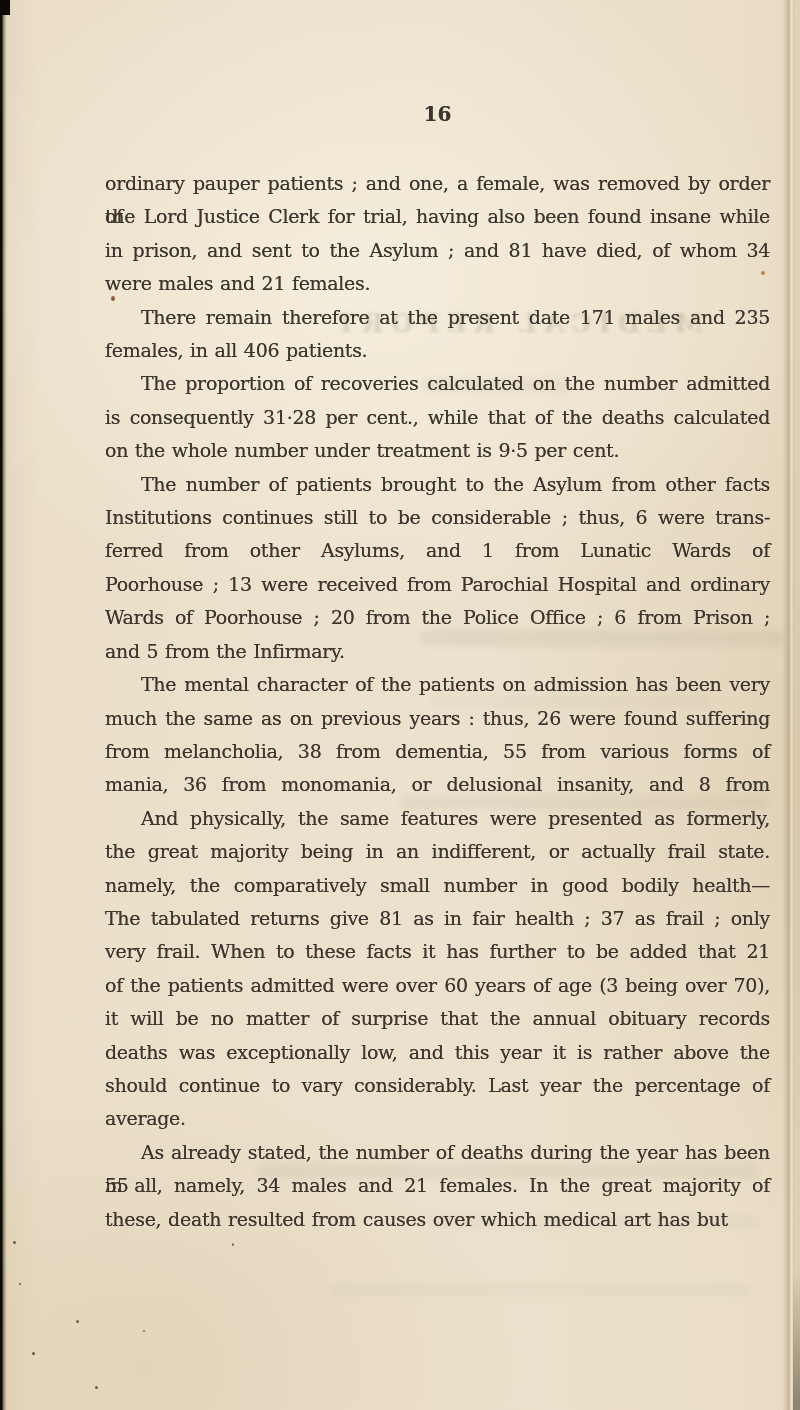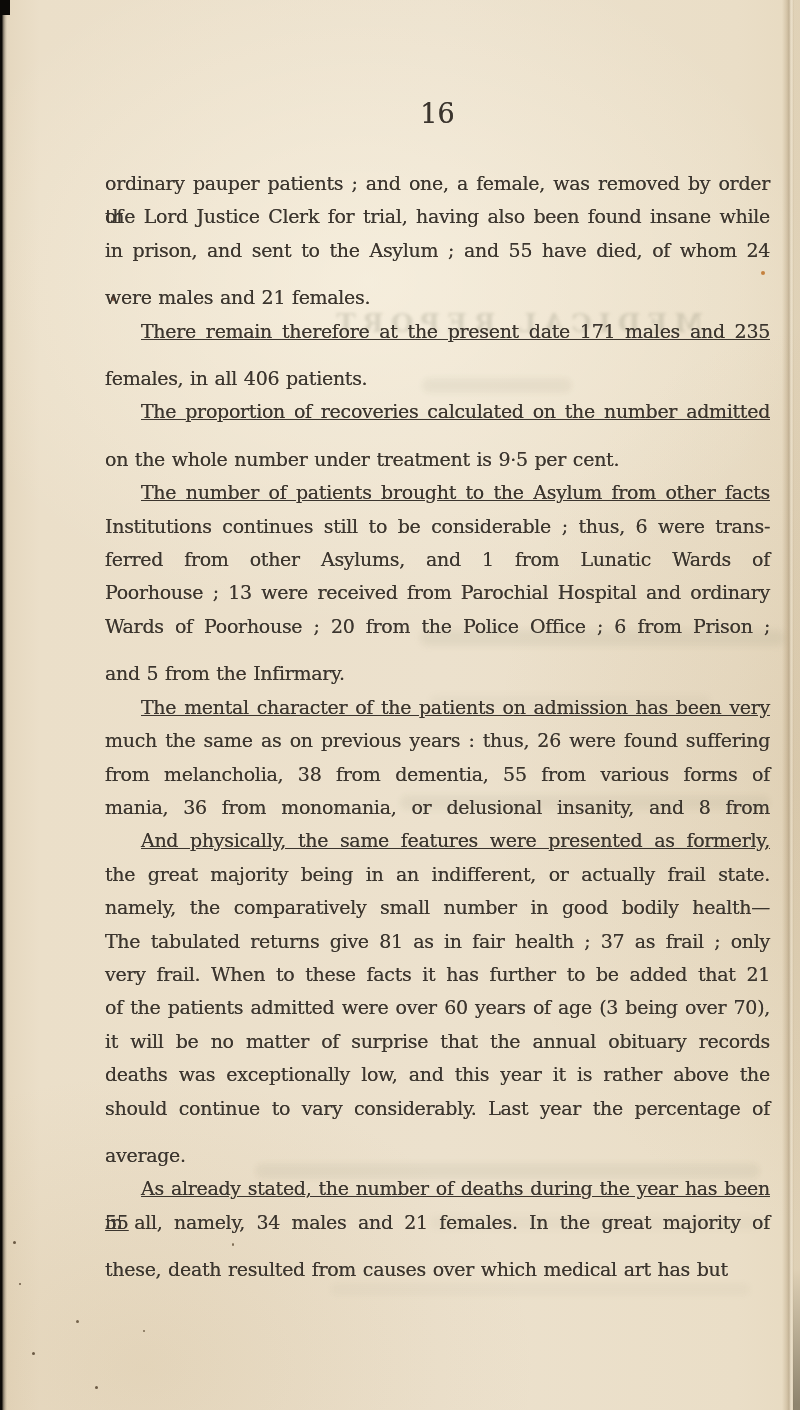--- a/index.html
+++ b/index.html
@@ -55,43 +55,44 @@
     position: absolute;
     background: rgba(128, 124, 102, 0.10);
     filter: blur(3px);
     border-radius: 8px;
   }
   
   .folio {
     position: absolute;
     left: 105px; top: 102px; width: 665px;
     text-align: center;
-    font-size: 27px; line-height: 24px;
+    font-size: 20px; line-height: 24px;
     color: #3b352e;
     text-shadow: 0 0 0.6px rgba(59,53,46,0.75);
+    font-weight: bold;
   }
   .text-block {
     position: absolute;
     left: 105px; top: 167px; width: 665px;
     font-size: 19px;
     line-height: 33.42px;
     color: #3b352e;
     letter-spacing: -0.3px;
     word-spacing: 1px;
     text-shadow: 0 0 0.6px rgba(59,53,46,0.75);
   }
   .paragraph { margin: 0; }
   .line {
     text-align: justify;
     text-align-last: justify;
     height: 33.42px;
     overflow: visible;
   }
-  .line.last { text-align-last: left; margin-top: 14px; }
-  .paragraph.indented .line:first-child { text-indent: 36px; text-decoration: underline; }
+  .line.last { text-align-last: left; }
+  .paragraph.indented .line:first-child { text-indent: 36px; }
 </style>
 </head>
 <body>
 
 <div id="scan-page">
   <div class="edge-left"></div>
   <div class="corner-topleft"></div>
   <div class="crease-right"></div>
   <div class="edge-right-strip"></div>
 
@@ -115,29 +116,30 @@
       <div class="speck" style="left: 95px; top: 1386px; width: 3px; height: 3px; background: rgb(107, 90, 69);"></div>
       <div class="speck" style="left: 143px; top: 1330px; width: 2px; height: 2px; background: rgb(122, 105, 80);"></div>
       <div class="speck" style="left: 232px; top: 1243px; width: 2px; height: 3px; background: rgb(122, 105, 80);"></div>
     </div>
 
   <div class="folio">16</div>
   <div class="text-block">
       <div class="paragraph">
         <div class="line">ordinary pauper patients ; and one, a female, was removed by order of</div>
         <div class="line">the Lord Justice Clerk for trial, having also been found insane while</div>
-        <div class="line">in prison, and sent to the Asylum ; and 55 have died, of whom 24</div>
+        <div class="line">in prison, and sent to the Asylum ; and 81 have died, of whom 34</div>
         <div class="line last">were males and 21 females.</div>
       </div>
       <div class="paragraph indented">
         <div class="line">There remain therefore at the present date 171 males and 235</div>
         <div class="line last">females, in all 406 patients.</div>
       </div>
       <div class="paragraph indented">
         <div class="line">The proportion of recoveries calculated on the number admitted</div>
+        <div class="line">is consequently 31·28 per cent., while that of the deaths calculated</div>
         <div class="line last">on the whole number under treatment is 9·5 per cent.</div>
       </div>
       <div class="paragraph indented">
         <div class="line">The number of patients brought to the Asylum from other facts</div>
         <div class="line">Institutions continues still to be considerable ; thus, 6 were trans-</div>
         <div class="line">ferred from other Asylums, and 1 from Lunatic Wards of</div>
         <div class="line">Poorhouse ; 13 were received from Parochial Hospital and ordinary</div>
         <div class="line">Wards of Poorhouse ; 20 from the Police Office ; 6 from Prison ;</div>
         <div class="line last">and 5 from the Infirmary.</div>
       </div>

